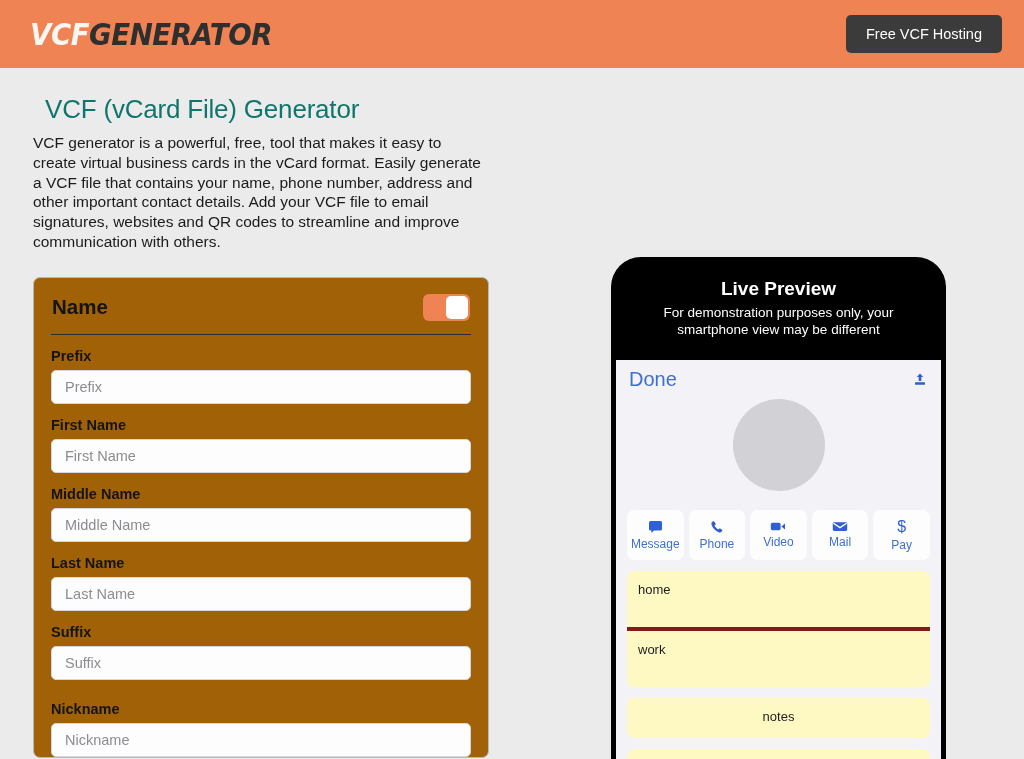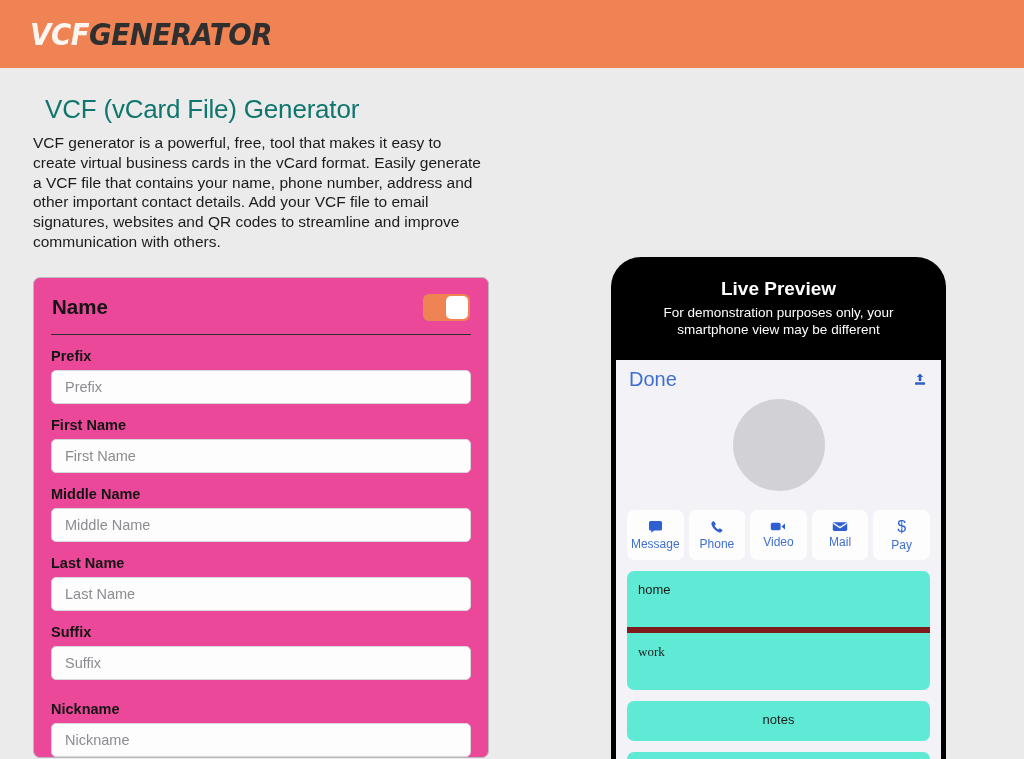--- a/index.html
+++ b/index.html
@@ -77,21 +77,21 @@
     font-size: 15.5px;
     line-height: 1.28;
     color: #1b1b1b;
     width: 452px;
   }
 
   
   .form-card {
     margin-top: 25px;
     width: 456px;
-    background: #ec4899;
+    background: #a16207;
     border: 1px solid #b9b9bd;
     border-radius: 7px;
     box-sizing: border-box;
     padding: 16px 17px 0 17px;
   }
   .card-head {
     display: flex;
     align-items: center;
     justify-content: space-between;
     padding: 0 1px 13px 1px;
@@ -231,49 +231,50 @@
   }
   .action .a-icon { line-height: 0; color: #2f5fd0; }
   .action .a-pay {
     font-size: 16px;
     color: #2f5fd0;
     line-height: 1;
     font-family: "Liberation Sans", sans-serif;
   }
 
   .group {
-    background: #5eead4;
+    background: #fef9c3;
     border-radius: 7px;
     margin-top: 11px;
     overflow: hidden;
   }
   .row {
     padding: 11px 11px 30px 11px;
     font-size: 13px;
     color: #1c1c1e;
   }
-  .row + .row { border-top: 6px solid #7f1d1d; font-family: Liberation Serif, serif; }
+  .row + .row { border-top: 4px solid #7f1d1d; }
 
   .group.notes .row { padding-bottom: 14px; text-align: center; }
 
   .group.links { padding: 5px 0 7px 0; }
   .link-row {
     padding: 8px 11px;
     font-size: 14.5px;
     color: #3f6fd1;
     cursor: pointer;
   }
 </style>
 </head>
 <body>
 
 <div class="topbar">
   <div class="logo">
     <span class="l-vcf">VCF</span><span class="l-gen">GENERATOR</span>
   </div>
+  <button class="hosting-btn">Free VCF Hosting</button>
 </div>
 
 <div class="page">
   <div class="content">
 
     <div class="left-col">
       <h1 class="page-title">VCF (vCard File) Generator</h1>
       <p class="intro">VCF generator is a powerful, free, tool that makes it easy to create virtual business cards in the vCard format. Easily generate a VCF file that contains your name, phone number, address and other important contact details. Add your VCF file to email signatures, websites and QR codes to streamline and improve communication with others.</p>
 
       <div class="form-card">

